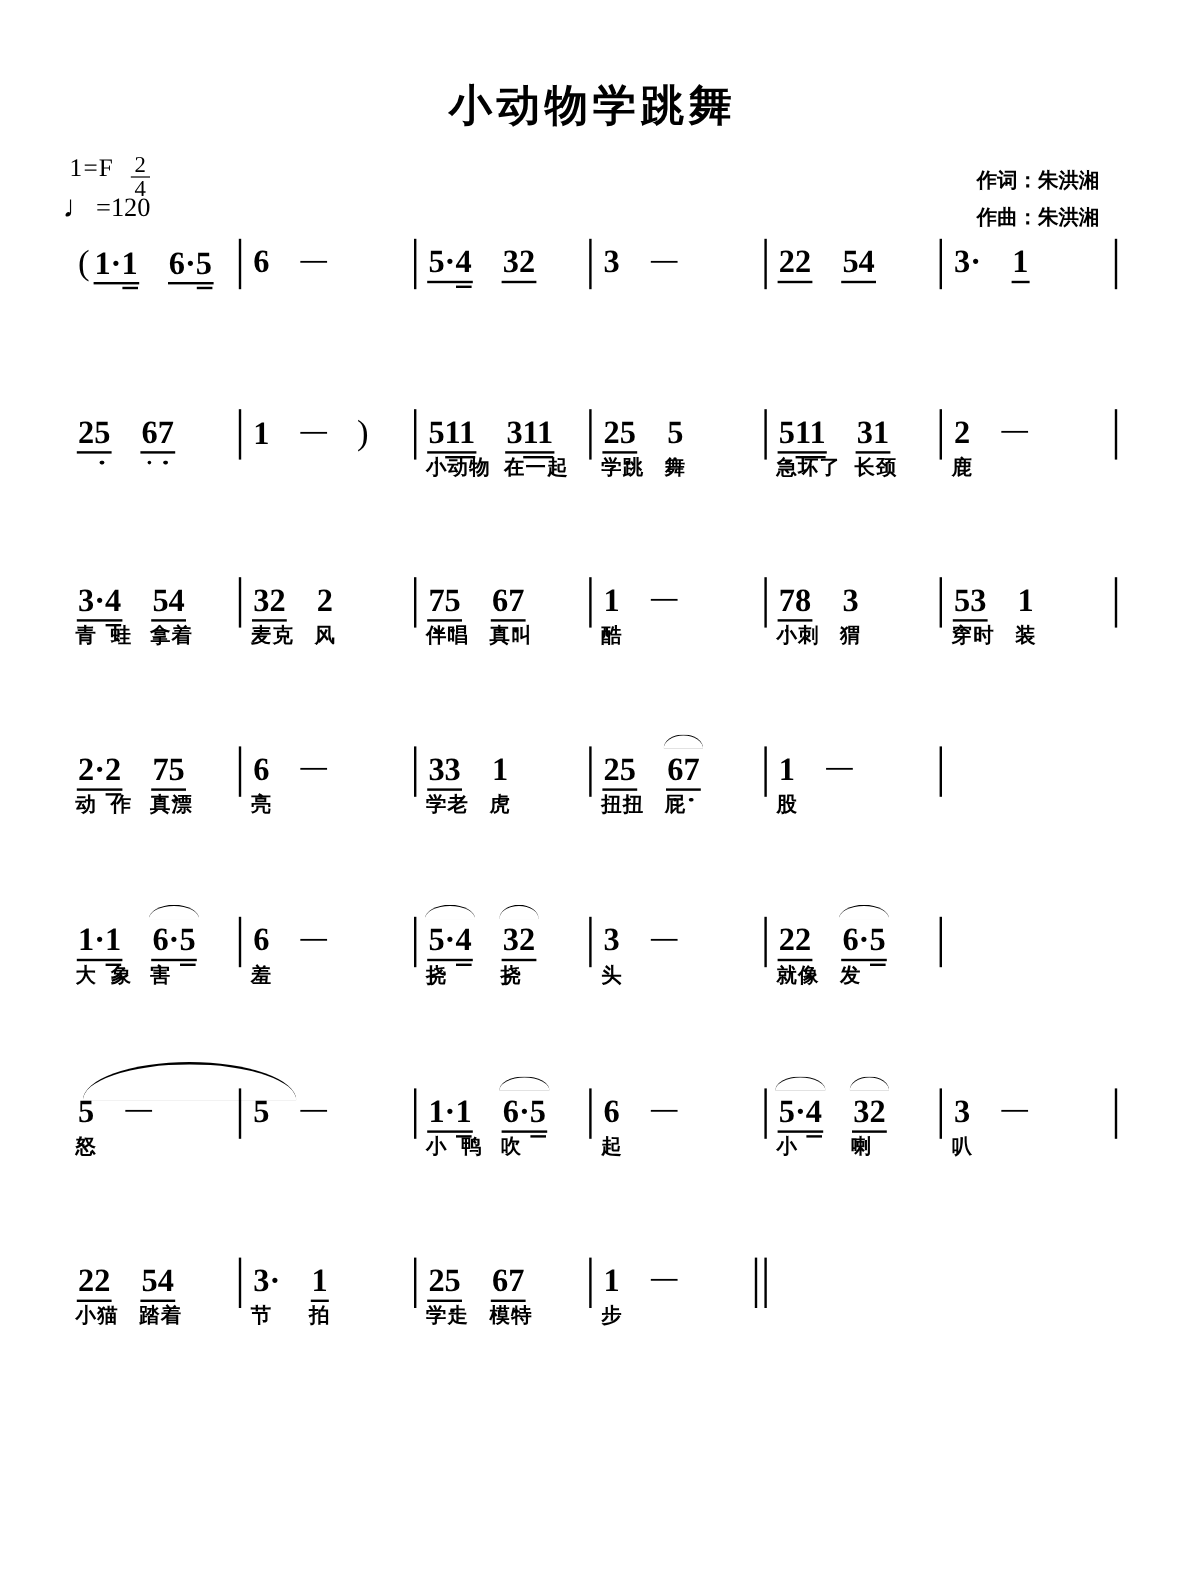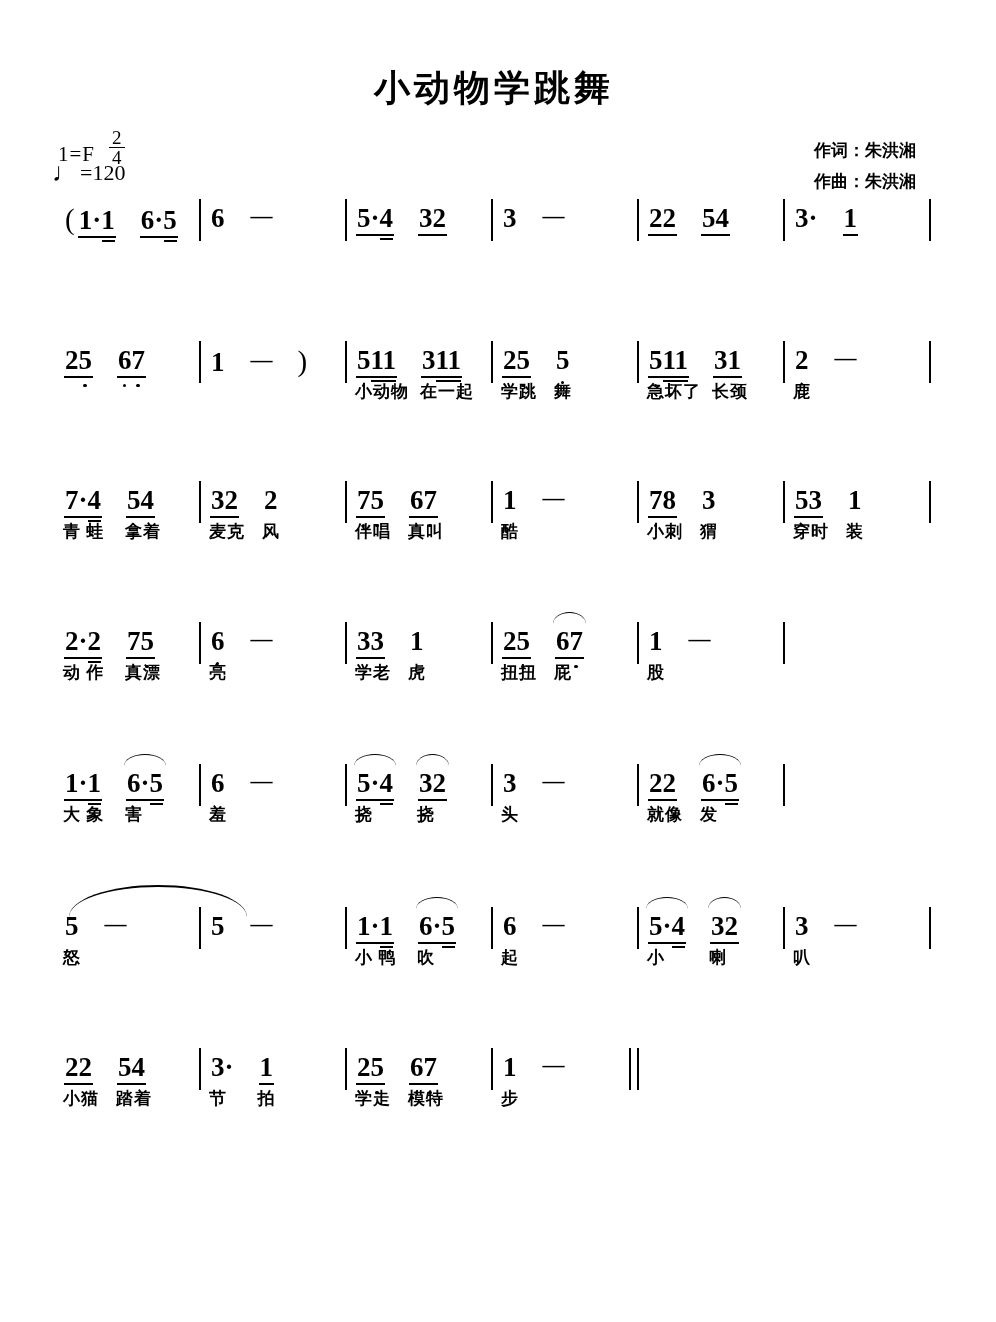--- a/index.html
+++ b/index.html
@@ -2,21 +2,21 @@
 <html><head>
 <meta charset="utf-8">
 <style>
   html,body{margin:0;padding:0;background:#fff;}
   #page{position:relative;width:988px;height:1322px;background:#fff;color:#000;
         font-family:"Liberation Serif", serif;overflow:hidden;}
 
   
   #title{position:absolute;top:64px;left:0;width:100%;text-align:center;
          font-size:36px;font-weight:bold;letter-spacing:4px;}
-  #keyrow{position:absolute;top:128px;left:58px;font-size:21px;display:flex;align-items:flex-end;}
+  #keyrow{position:absolute;top:128px;left:58px;font-size:21px;display:flex;align-items:flex-start;}
   #keysig{letter-spacing:1px;}
   .frac{display:inline-flex;flex-direction:column;align-items:center;margin-left:14px;
         font-size:19px;line-height:1.0;}
   .frac .num{padding:0 3px;}
   .frac .den{border-top:1.5px solid #000;padding:0 3px;}
   #temporow{position:absolute;top:160px;left:52px;font-size:19px;display:flex;align-items:center;}
   #temponote{font-size:26px;line-height:1;margin-right:2px;}
   #tempoval{font-size:22px;}
   #credits{position:absolute;top:136px;right:72px;text-align:left;
            font-family:"Liberation Sans", sans-serif;font-weight:bold;font-size:17px;line-height:1.8;}
@@ -32,21 +32,21 @@
         line-height:1;white-space:nowrap;}
   .cell.paren{font-size:29px;font-weight:400;margin-right:-22px;}
   .cell.dash .t{font-size:22px;letter-spacing:-1px;position:relative;top:-4px;display:inline-block;}
   .u1{position:absolute;left:-1px;right:-1px;bottom:-4px;height:1.6px;background:#000;}
   .u2{position:absolute;bottom:-7.5px;height:1.6px;background:#000;}
   .lowdot{position:absolute;width:3.5px;height:3.5px;border-radius:50%;background:#000;}
   .slur{position:absolute;left:-3px;right:-3px;top:-16px;height:11px;
         border-top:1.6px solid #000;border-radius:50% 50% 0 0/100% 100% 0 0;}
   .long-tie{position:absolute;left:14px;top:-28px;width:178px;height:30px;
         border-top:2px solid #000;border-radius:50% 50% 0 0/100% 100% 0 0;}
-  .lyr{position:absolute;left:-2px;top:36px;font-family:Liberation Serif, serif;
+  .lyr{position:absolute;left:-2px;top:36px;font-family:Liberation Mono, monospace;
        font-size:17px;font-weight:600;white-space:nowrap;letter-spacing:1px;}
 </style>
 </head>
 <body>
 
 <div id="page">
   <div id="title">小动物学跳舞</div>
 
   <div id="keyrow">
     <span id="keysig">1=F</span>
@@ -116,21 +116,21 @@
           <span class="cell"><span class="t">511</span><span class="u1"></span><span class="u2" style="left: 36%; width: 64%;"></span><span class="lowdot" style="left: calc(17% - 2px); bottom: -13px;"></span><span class="lyr">急坏了</span></span>
           <span class="cell"><span class="t">31</span><span class="u1"></span><span class="lyr">长颈</span></span>
         </div>
         <div class="measure">
           <span class="cell"><span class="t">2</span><span class="lyr">鹿</span></span>
           <span class="cell dash"><span class="t">—</span></span>
         </div>
       </div>
       <div class="row" style="top: 487px;">
         <div class="measure">
-          <span class="cell"><span class="t">7·4</span><span class="u1"></span><span class="u2" style="left: 65%; width: 35%;"></span><span class="lyr">青 蛙</span></span>
+          <span class="cell"><span class="t">3·4</span><span class="u1"></span><span class="u2" style="left: 65%; width: 35%;"></span><span class="lyr">青 蛙</span></span>
           <span class="cell"><span class="t">54</span><span class="u1"></span><span class="lyr">拿着</span></span>
         </div>
         <div class="measure">
           <span class="cell"><span class="t">32</span><span class="u1"></span><span class="lyr">麦克</span></span>
           <span class="cell"><span class="t">2</span><span class="lyr">风</span></span>
         </div>
         <div class="measure">
           <span class="cell"><span class="t">75</span><span class="u1"></span><span class="lowdot" style="left: calc(25% - 2px); bottom: -13px;"></span><span class="lowdot" style="left: calc(75% - 2px); bottom: -13px;"></span><span class="lyr">伴唱</span></span>
           <span class="cell"><span class="t">67</span><span class="u1"></span><span class="lowdot" style="left: calc(25% - 2px); bottom: -13px;"></span><span class="lowdot" style="left: calc(75% - 2px); bottom: -13px;"></span><span class="lyr">真叫</span></span>
         </div>

